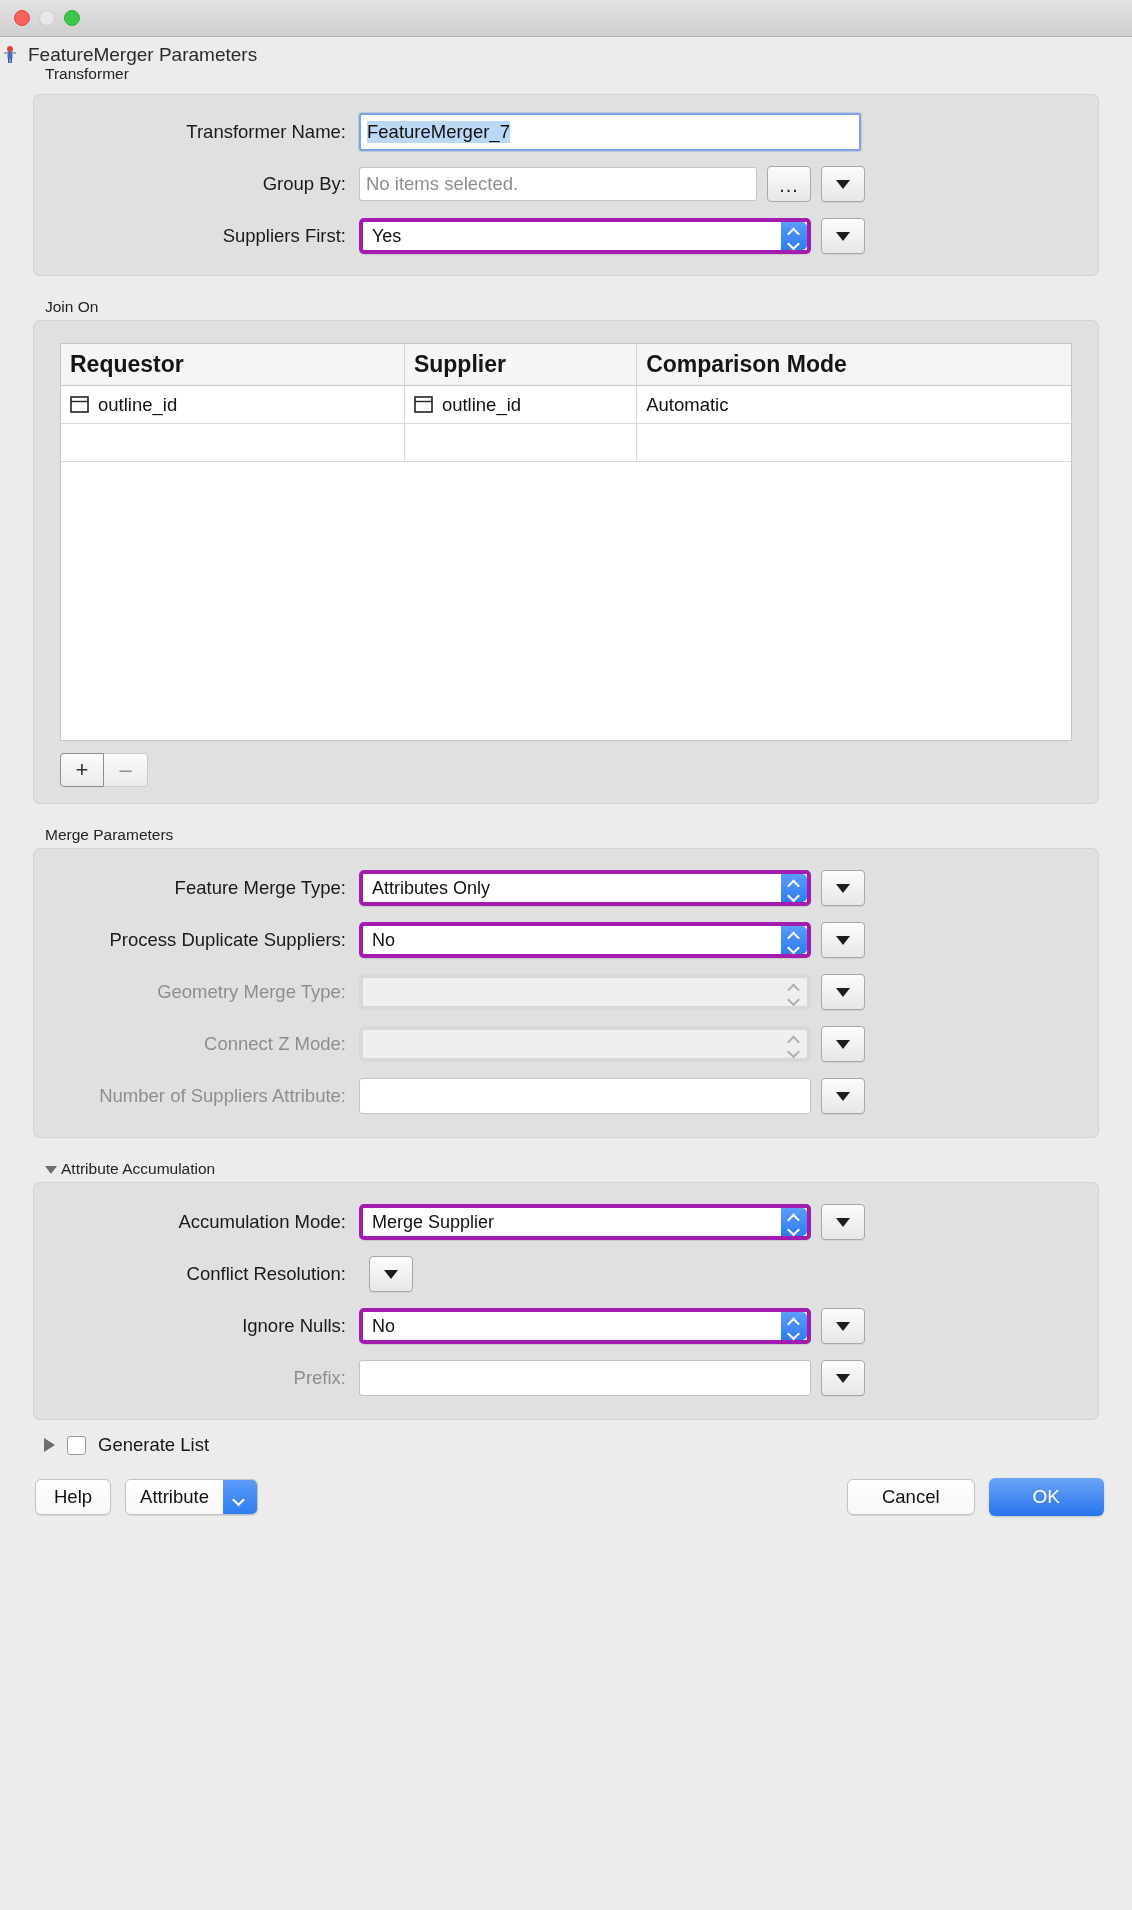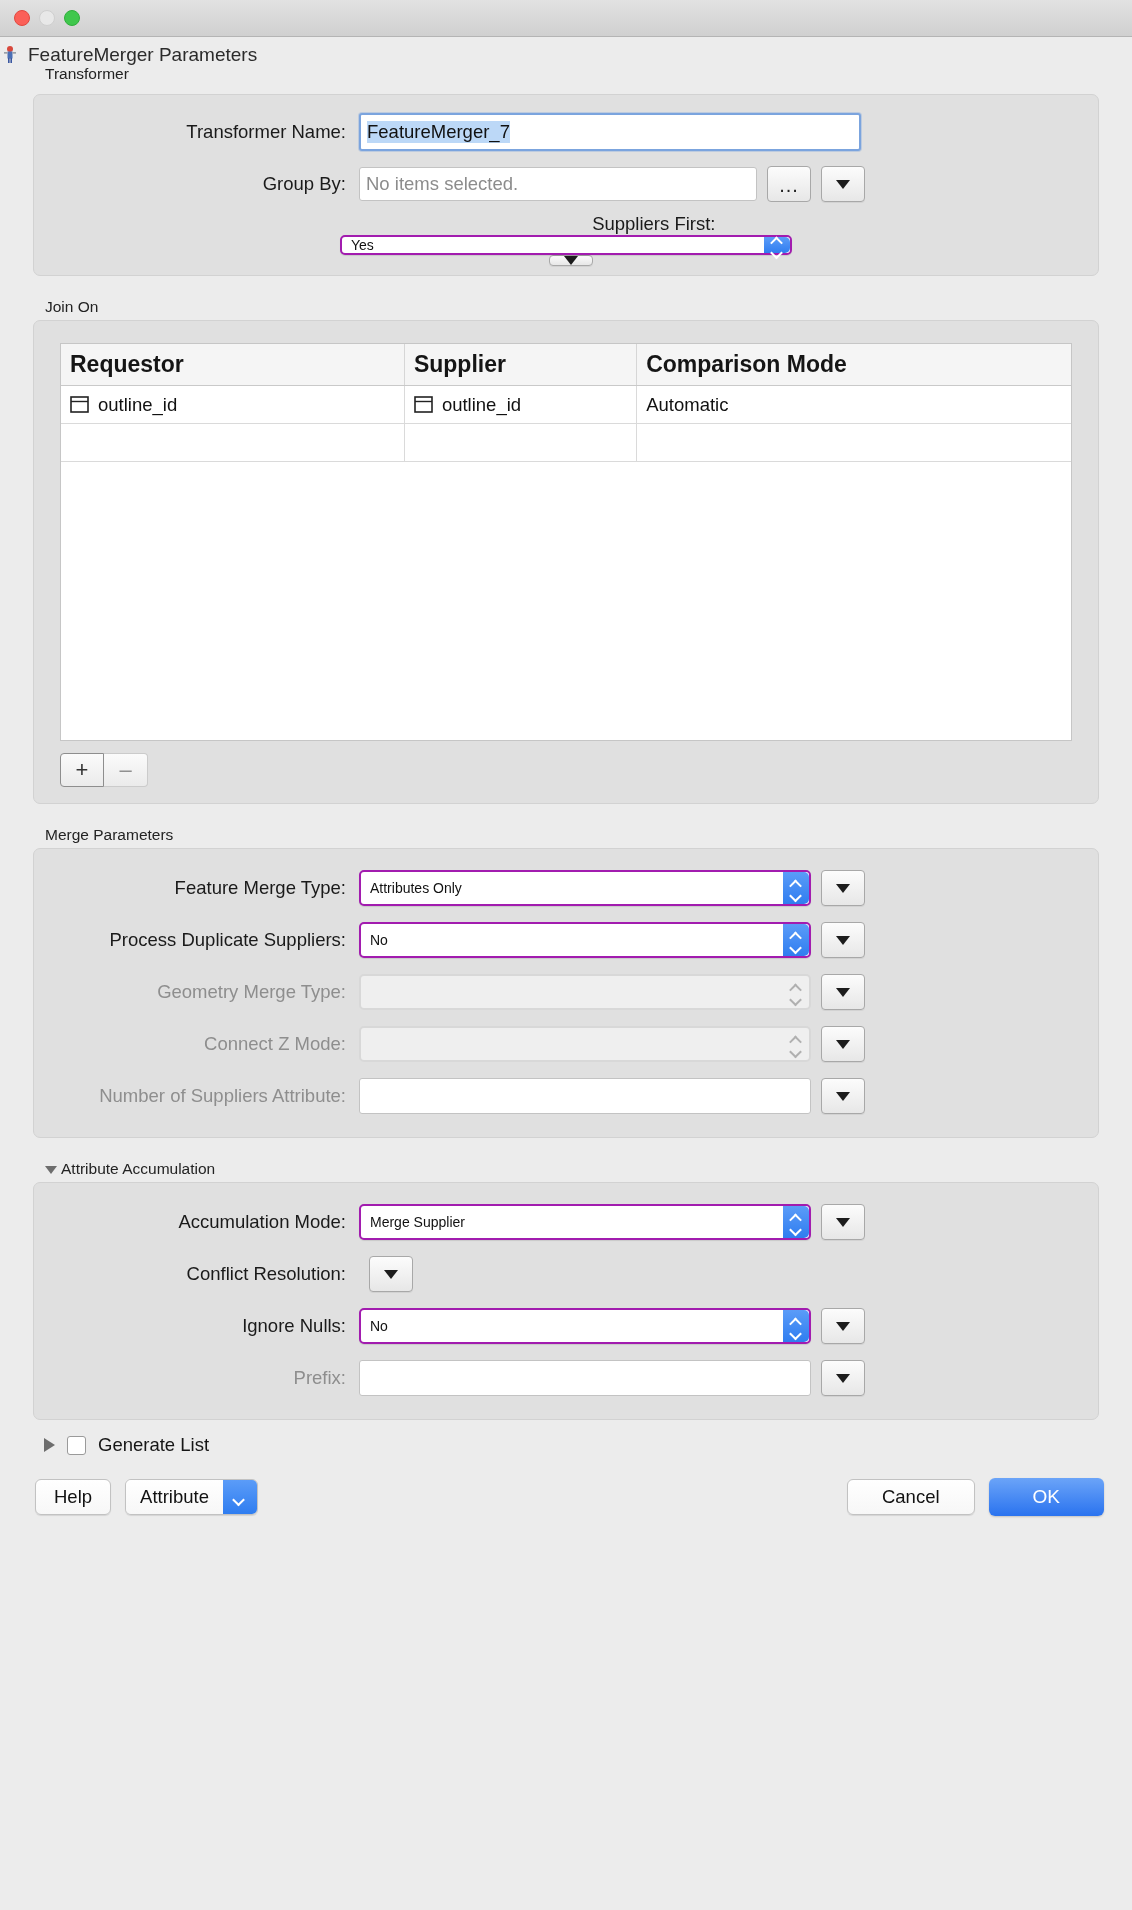--- a/index.html
+++ b/index.html
@@ -70,23 +70,23 @@
   }
   .textfield.focused {
     border: 2px solid #7ba4de; box-shadow: 0 0 0 1px rgba(123,164,222,.35);
     height: 38px;
   }
   .sel-text { background: #bcd8f7; }
   .placeholder { color: #8c8c8c; }
 
   
   .combo {
-    height: 36px; background: #fff; border: 2px solid #a21caf;
+    height: 36px; background: #fff; border: 4px solid #a21caf;
     border-radius: 5px; position: relative; display: flex; align-items: center;
-    padding: 0 44px 0 9px; font-size: 14px; color: #111;
+    padding: 0 44px 0 9px; font-size: 18px; color: #111;
     box-shadow: 0 1px 1px rgba(0,0,0,.10);
   }
   .combo .stepper {
     position: absolute; right: 0px; top: 0px; bottom: 0px; width: 26px;
     background: linear-gradient(to bottom, #5b9cf8 0%, #2f7df0 100%);
     border-radius: 0 5px 5px 0;
     display: flex; flex-direction: column; align-items: center;
     justify-content: center; gap: 3px;
   }
   .combo.disabled {
@@ -236,21 +236,21 @@
         <span class="placeholder">No items selected.</span>
       </div>
       <div class="dots-btn" style="margin-left:10px;">
         <span>...</span>
       </div>
       <div class="sidebtn" style="margin-left:10px;">
         <span class="arrow"></span>
       </div>
     </div>
 
-    <div class="row" style="margin-top:6px;flex-direction:column;">
+    <div class="row" style="margin-top:6px;">
       <div class="lbl">Suppliers First:</div>
       <div class="combo" style="width:452px;">
         <span>Yes</span>
         <span class="stepper">
           <span class="chev"></span>
           <span class="chev dn"></span>
         </span>
       </div>
       <div class="sidebtn" style="margin-left:10px;">
         <span class="arrow"></span>

